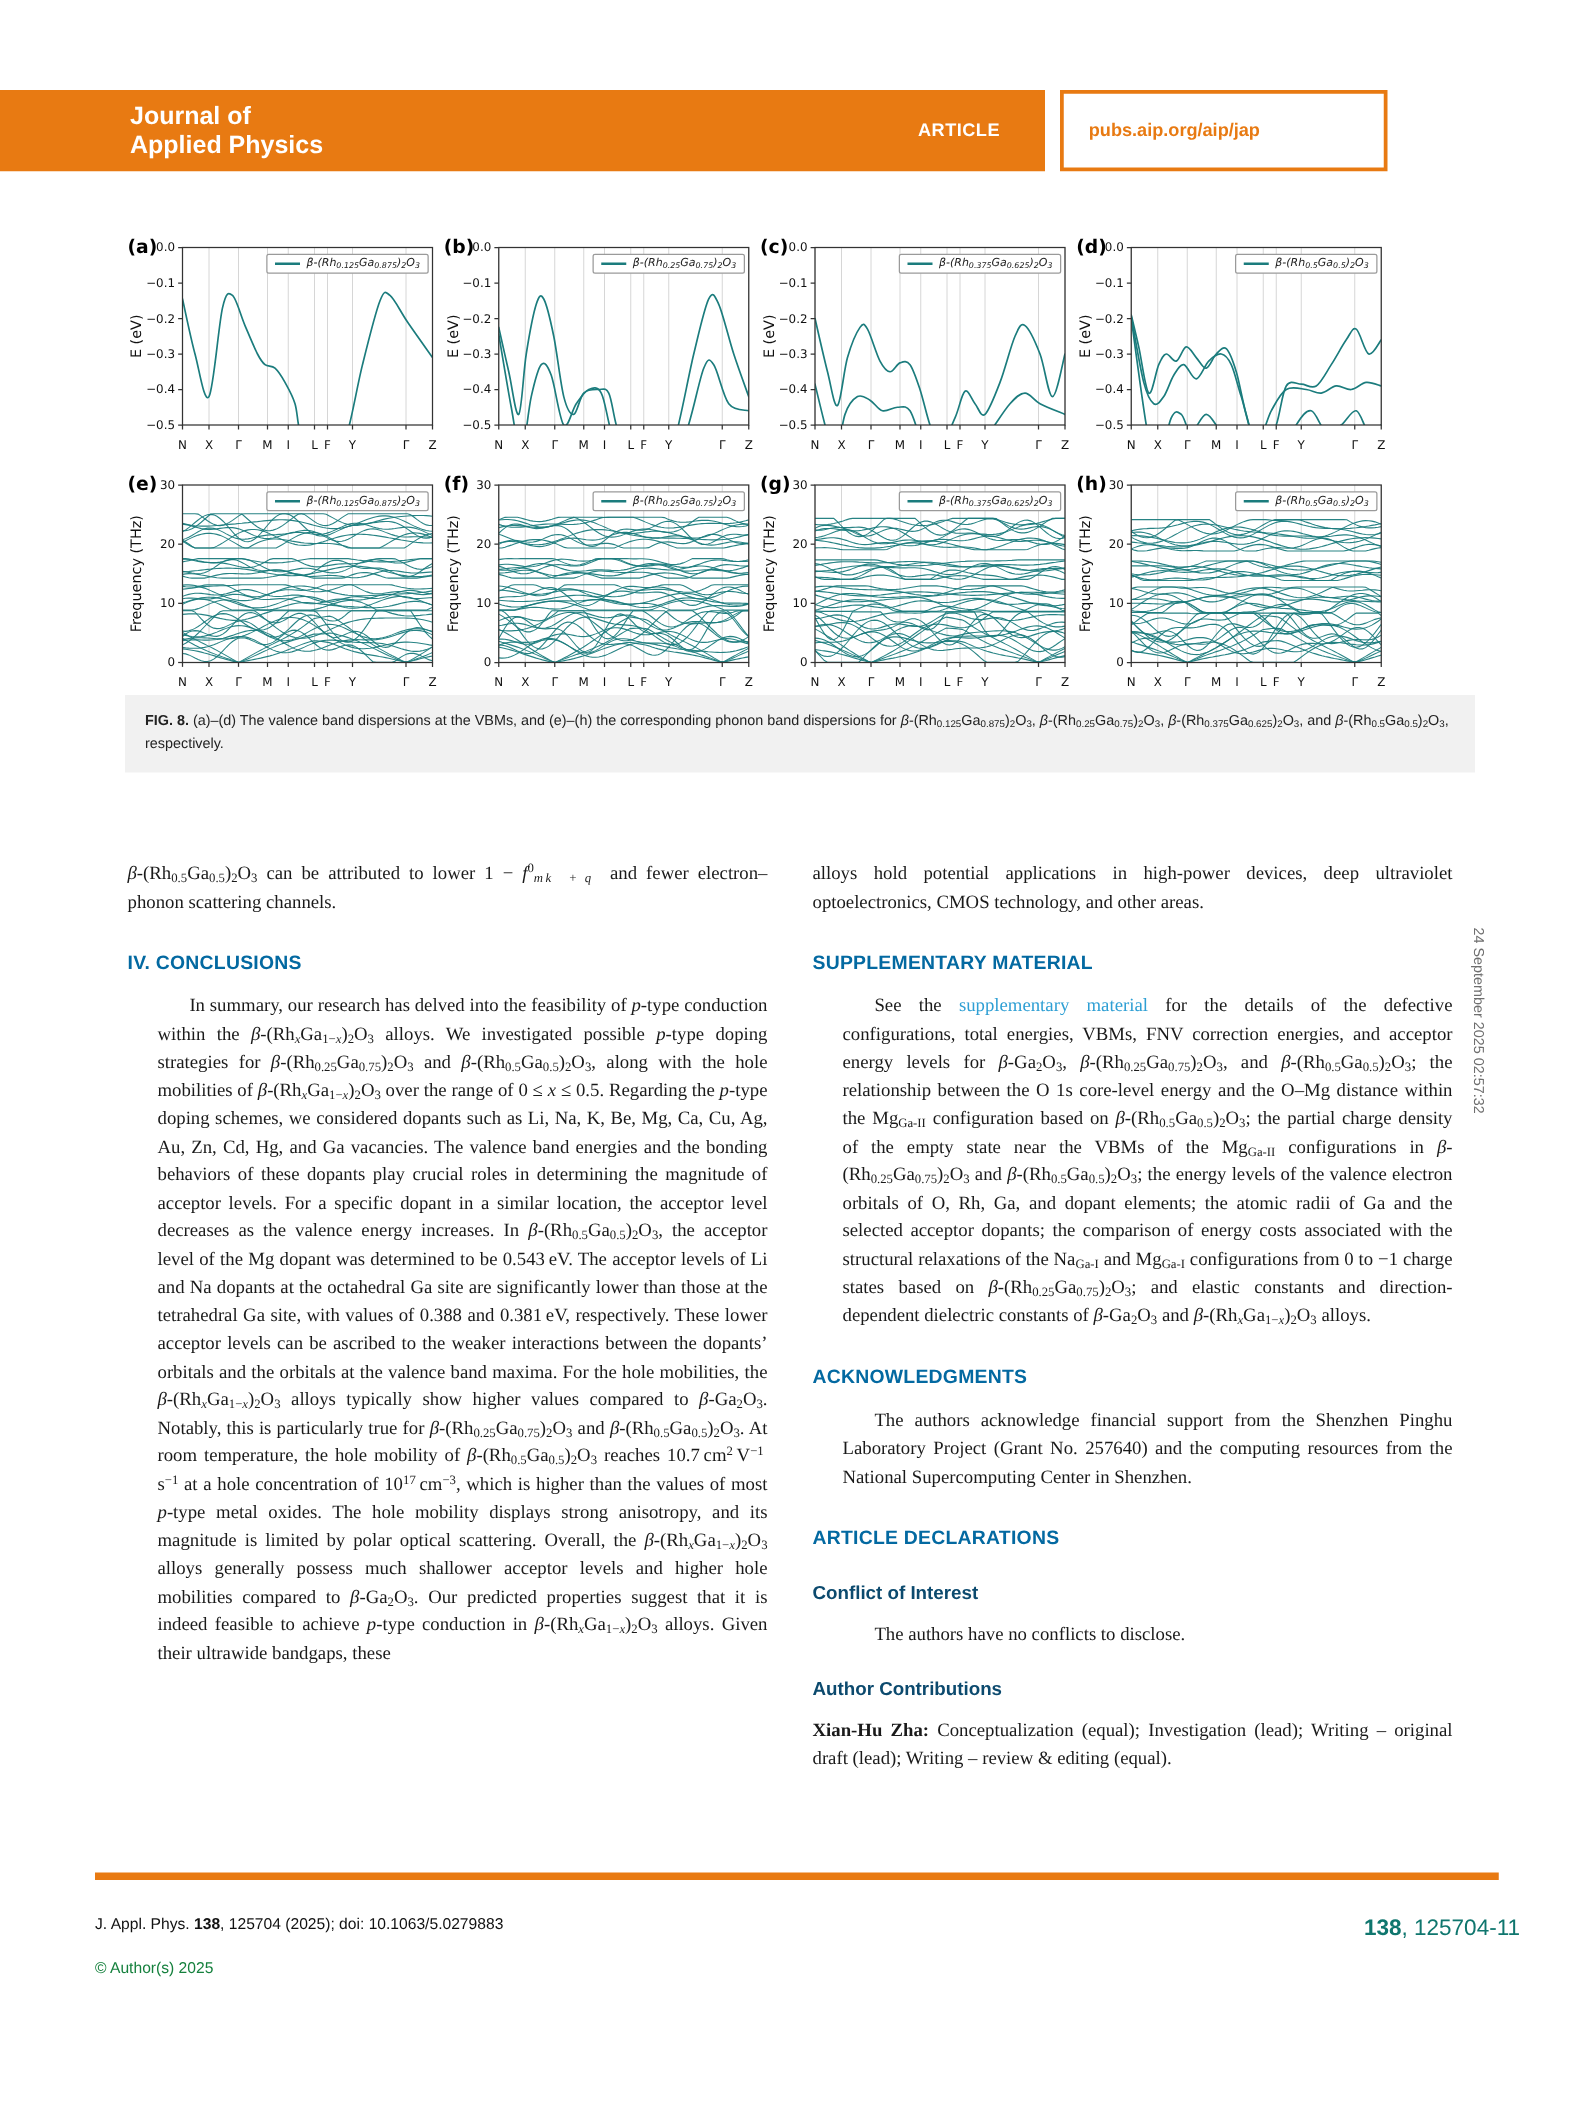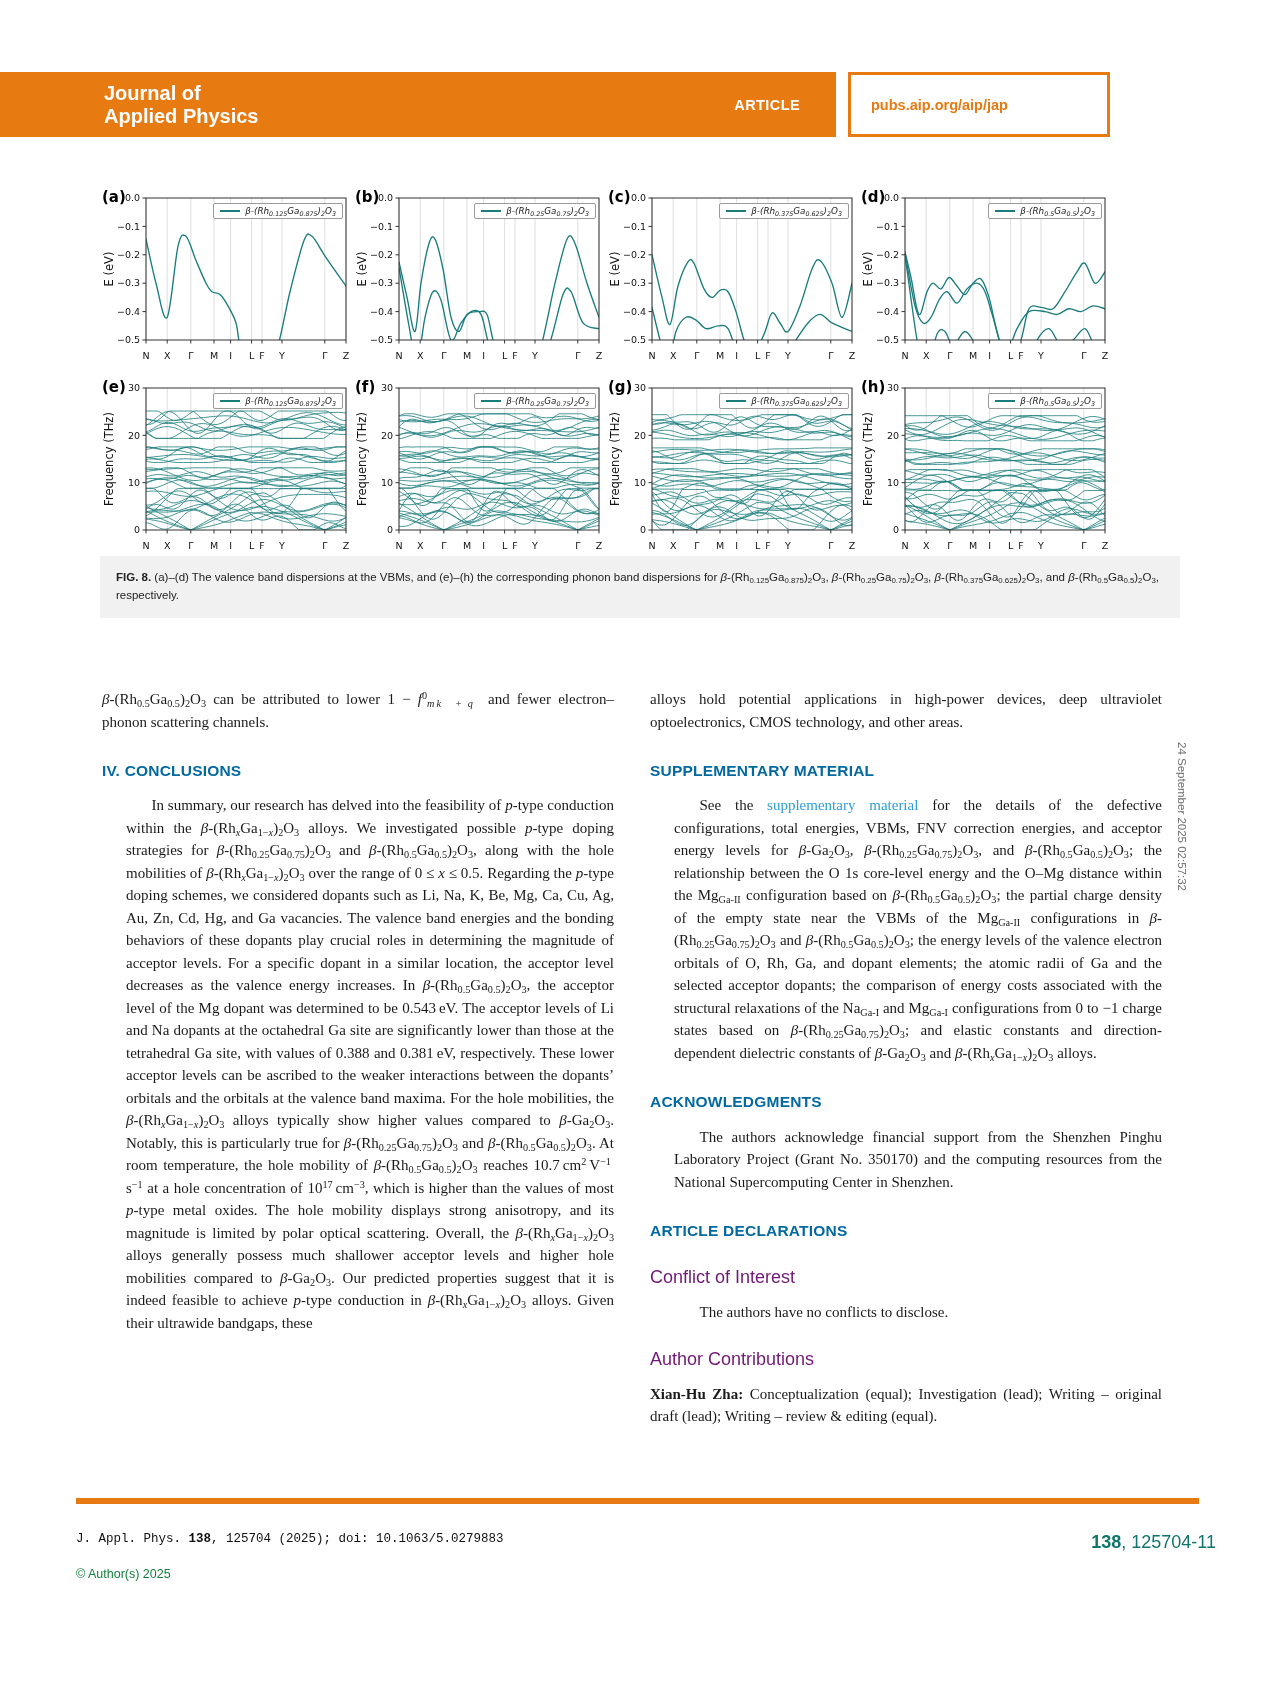--- a/index.html
+++ b/index.html
@@ -34,31 +34,31 @@
                padding:13px 16px;font-family:"Liberation Sans",sans-serif;font-size:11.5px;
                line-height:1.55;color:#222;}
 
   
   .columns{position:absolute;left:102px;top:688px;width:1060px;display:flex;gap:36px;}
   .col{width:512px;font-size:15px;line-height:1.5;text-align:justify;}
   .col p{margin:0 0 2px 0;}
   .col p.indent{text-indent:1.7em;margin-left:24px;}
   h3.section{font-family:"Liberation Sans",sans-serif;font-size:15.5px;font-weight:700;
              letter-spacing:.2px;margin:26px 0 12px 0;color:#0369a1;}
-  h4.sub{font-family:"Liberation Sans",sans-serif;font-size:18px;font-weight:400;
-         margin:22px 0 10px 0;color:#701a75;}
+  h4.sub{font-family:"Liberation Sans",sans-serif;font-size:15px;font-weight:700;
+         margin:22px 0 10px 0;color:#0c4a6e;}
   sub{font-size:68%;vertical-align:-0.25em;line-height:0;}
   sup{font-size:68%;vertical-align:0.5em;line-height:0;}
   .link{cursor:pointer;}
 
   
   .watermark{position:absolute;left:1188px;top:742px;transform:rotate(90deg);transform-origin:0 0;
              font-family:"Liberation Sans",sans-serif;font-size:11.5px;color:#6e6e6e;white-space:nowrap;}
   .footer-rule{position:absolute;left:76px;top:1498px;width:1123px;height:6px;}
-  .footer-cite{position:absolute;left:76px;top:1532px;font-family:Liberation Mono, monospace;
+  .footer-cite{position:absolute;left:76px;top:1532px;font-family:Liberation Sans, sans-serif;
                font-size:12.5px;color:#111;text-align:right;}
   .footer-copy{position:absolute;left:76px;top:1567px;font-family:"Liberation Sans",sans-serif;
                font-size:12.5px;color:#15803d;}
   .footer-ref{position:absolute;right:59px;top:1532px;font-family:"Liberation Sans",sans-serif;
               font-size:18px;color:#0f766e;}
 </style>
 </head>
 <body>
 
 <div class="page">
@@ -706,21 +706,21 @@
     <div class="col">
       <p><i>β</i>-(Rh<sub>0.5</sub>Ga<sub>0.5</sub>)<sub>2</sub>O<sub>3</sub> can be attributed to lower 1 − <i>f</i><sup>0</sup><sub><i>m k⃗ + q⃗</i></sub> and fewer electron–phonon scattering channels.</p>
       <h3 class="section">IV. CONCLUSIONS</h3>
       <p class="indent">In summary, our research has delved into the feasibility of <i>p</i>-type conduction within the <i>β</i>-(Rh<sub><i>x</i></sub>Ga<sub>1−<i>x</i></sub>)<sub>2</sub>O<sub>3</sub> alloys. We investigated possible <i>p</i>-type doping strategies for <i>β</i>-(Rh<sub>0.25</sub>Ga<sub>0.75</sub>)<sub>2</sub>O<sub>3</sub> and <i>β</i>-(Rh<sub>0.5</sub>Ga<sub>0.5</sub>)<sub>2</sub>O<sub>3</sub>, along with the hole mobilities of <i>β</i>-(Rh<sub><i>x</i></sub>Ga<sub>1−<i>x</i></sub>)<sub>2</sub>O<sub>3</sub> over the range of 0 ≤ <i>x</i> ≤ 0.5. Regarding the <i>p</i>-type doping schemes, we considered dopants such as Li, Na, K, Be, Mg, Ca, Cu, Ag, Au, Zn, Cd, Hg, and Ga vacancies. The valence band energies and the bonding behaviors of these dopants play crucial roles in determining the magnitude of acceptor levels. For a specific dopant in a similar location, the acceptor level decreases as the valence energy increases. In <i>β</i>-(Rh<sub>0.5</sub>Ga<sub>0.5</sub>)<sub>2</sub>O<sub>3</sub>, the acceptor level of the Mg dopant was determined to be 0.543 eV. The acceptor levels of Li and Na dopants at the octahedral Ga site are significantly lower than those at the tetrahedral Ga site, with values of 0.388 and 0.381 eV, respectively. These lower acceptor levels can be ascribed to the weaker interactions between the dopants’ orbitals and the orbitals at the valence band maxima. For the hole mobilities, the <i>β</i>-(Rh<sub><i>x</i></sub>Ga<sub>1−<i>x</i></sub>)<sub>2</sub>O<sub>3</sub> alloys typically show higher values compared to <i>β</i>-Ga<sub>2</sub>O<sub>3</sub>. Notably, this is particularly true for <i>β</i>-(Rh<sub>0.25</sub>Ga<sub>0.75</sub>)<sub>2</sub>O<sub>3</sub> and <i>β</i>-(Rh<sub>0.5</sub>Ga<sub>0.5</sub>)<sub>2</sub>O<sub>3</sub>. At room temperature, the hole mobility of <i>β</i>-(Rh<sub>0.5</sub>Ga<sub>0.5</sub>)<sub>2</sub>O<sub>3</sub> reaches 10.7 cm<sup>2</sup> V<sup>−1</sup> s<sup>−1</sup> at a hole concentration of 10<sup>17</sup> cm<sup>−3</sup>, which is higher than the values of most <i>p</i>-type metal oxides. The hole mobility displays strong anisotropy, and its magnitude is limited by polar optical scattering. Overall, the <i>β</i>-(Rh<sub><i>x</i></sub>Ga<sub>1−<i>x</i></sub>)<sub>2</sub>O<sub>3</sub> alloys generally possess much shallower acceptor levels and higher hole mobilities compared to <i>β</i>-Ga<sub>2</sub>O<sub>3</sub>. Our predicted properties suggest that it is indeed feasible to achieve <i>p</i>-type conduction in <i>β</i>-(Rh<sub><i>x</i></sub>Ga<sub>1−<i>x</i></sub>)<sub>2</sub>O<sub>3</sub> alloys. Given their ultrawide bandgaps, these</p>
     </div>
     <div class="col">
       <p>alloys hold potential applications in high-power devices, deep ultraviolet optoelectronics, CMOS technology, and other areas.</p>
       <h3 class="section">SUPPLEMENTARY MATERIAL</h3>
       <p class="indent">See the <span class="link" style="color: rgb(46, 159, 212);">supplementary material</span> for the details of the defective configurations, total energies, VBMs, FNV correction energies, and acceptor energy levels for <i>β</i>-Ga<sub>2</sub>O<sub>3</sub>, <i>β</i>-(Rh<sub>0.25</sub>Ga<sub>0.75</sub>)<sub>2</sub>O<sub>3</sub>, and <i>β</i>-(Rh<sub>0.5</sub>Ga<sub>0.5</sub>)<sub>2</sub>O<sub>3</sub>; the relationship between the O 1s core-level energy and the O–Mg distance within the Mg<sub>Ga-II</sub> configuration based on <i>β</i>-(Rh<sub>0.5</sub>Ga<sub>0.5</sub>)<sub>2</sub>O<sub>3</sub>; the partial charge density of the empty state near the VBMs of the Mg<sub>Ga-II</sub> configurations in <i>β</i>-(Rh<sub>0.25</sub>Ga<sub>0.75</sub>)<sub>2</sub>O<sub>3</sub> and <i>β</i>-(Rh<sub>0.5</sub>Ga<sub>0.5</sub>)<sub>2</sub>O<sub>3</sub>; the energy levels of the valence electron orbitals of O, Rh, Ga, and dopant elements; the atomic radii of Ga and the selected acceptor dopants; the comparison of energy costs associated with the structural relaxations of the Na<sub>Ga-I</sub> and Mg<sub>Ga-I</sub> configurations from 0 to −1 charge states based on <i>β</i>-(Rh<sub>0.25</sub>Ga<sub>0.75</sub>)<sub>2</sub>O<sub>3</sub>; and elastic constants and direction-dependent dielectric constants of <i>β</i>-Ga<sub>2</sub>O<sub>3</sub> and <i>β</i>-(Rh<sub><i>x</i></sub>Ga<sub>1−<i>x</i></sub>)<sub>2</sub>O<sub>3</sub> alloys.</p>
       <h3 class="section">ACKNOWLEDGMENTS</h3>
-      <p class="indent">The authors acknowledge financial support from the Shenzhen Pinghu Laboratory Project (Grant No. 350170) and the computing resources from the National Supercomputing Center in Shenzhen.</p>
+      <p class="indent">The authors acknowledge financial support from the Shenzhen Pinghu Laboratory Project (Grant No. 257640) and the computing resources from the National Supercomputing Center in Shenzhen.</p>
       <h3 class="section">ARTICLE DECLARATIONS</h3>
       <h4 class="sub">Conflict of Interest</h4>
       <p class="indent">The authors have no conflicts to disclose.</p>
       <h4 class="sub">Author Contributions</h4>
       <p><b>Xian-Hu Zha:</b> Conceptualization (equal); Investigation (lead); Writing – original draft (lead); Writing – review &amp; editing (equal).</p>
     </div>
   </div>
 
   <div class="watermark">24 September 2025 02:57:32</div>
 

